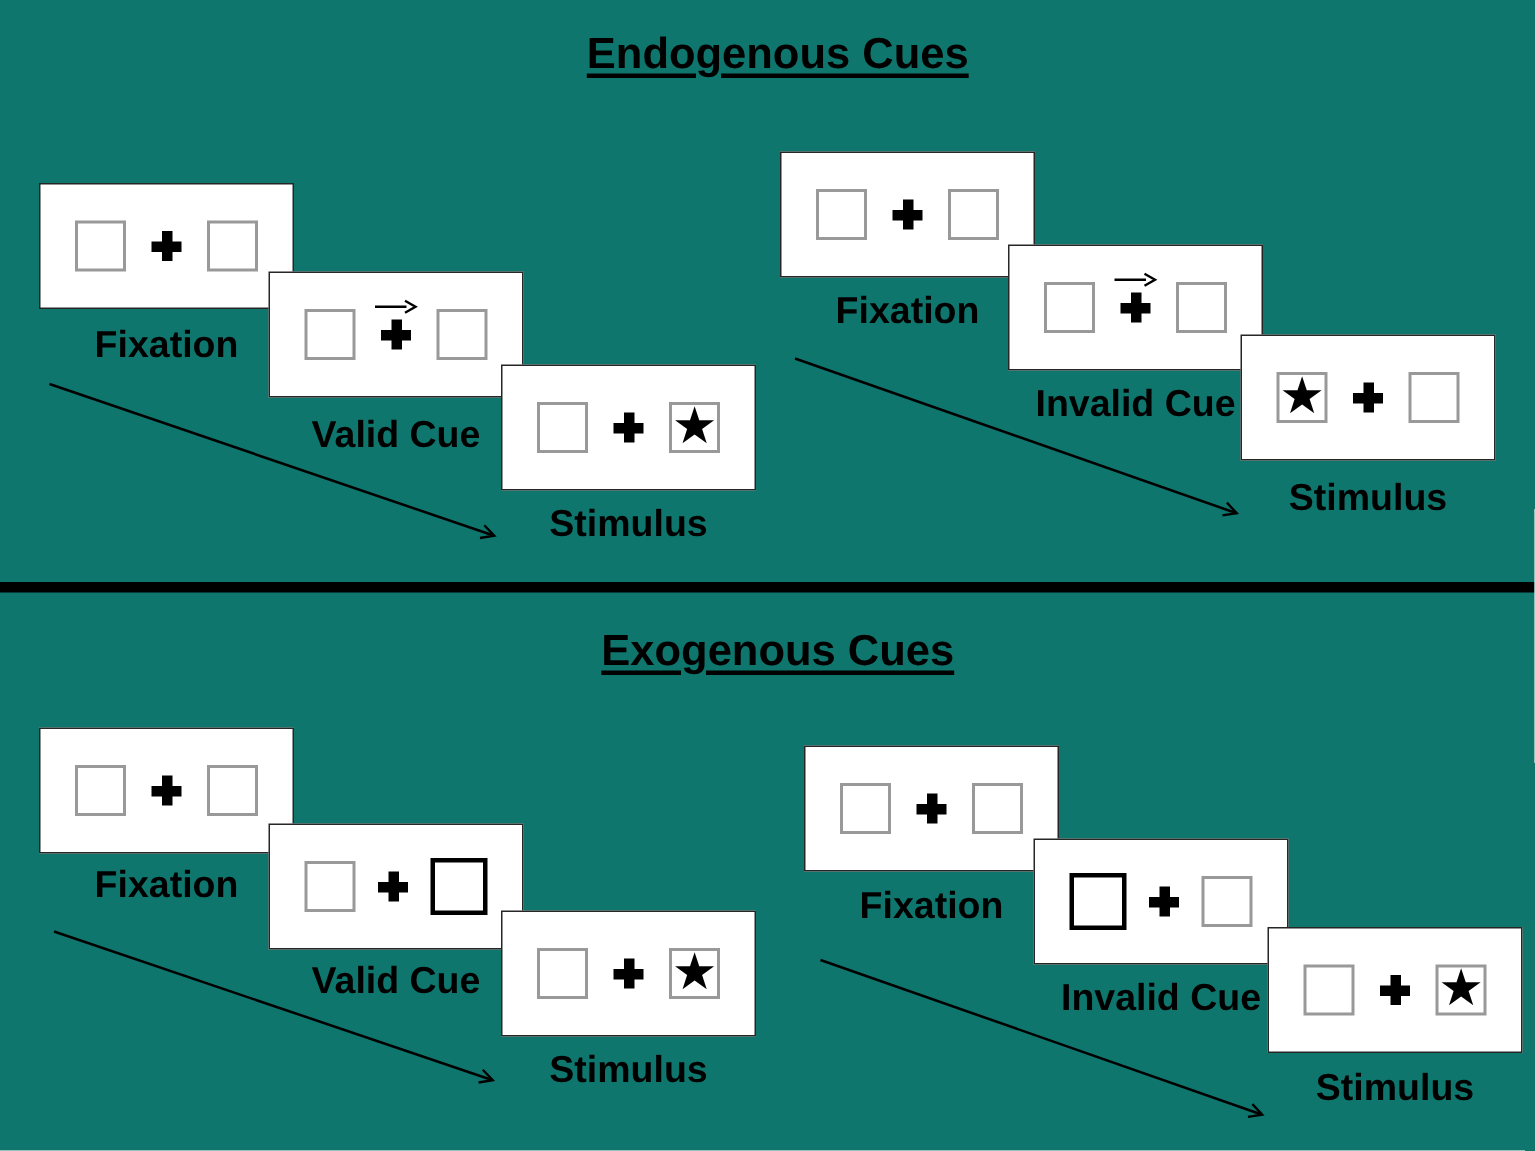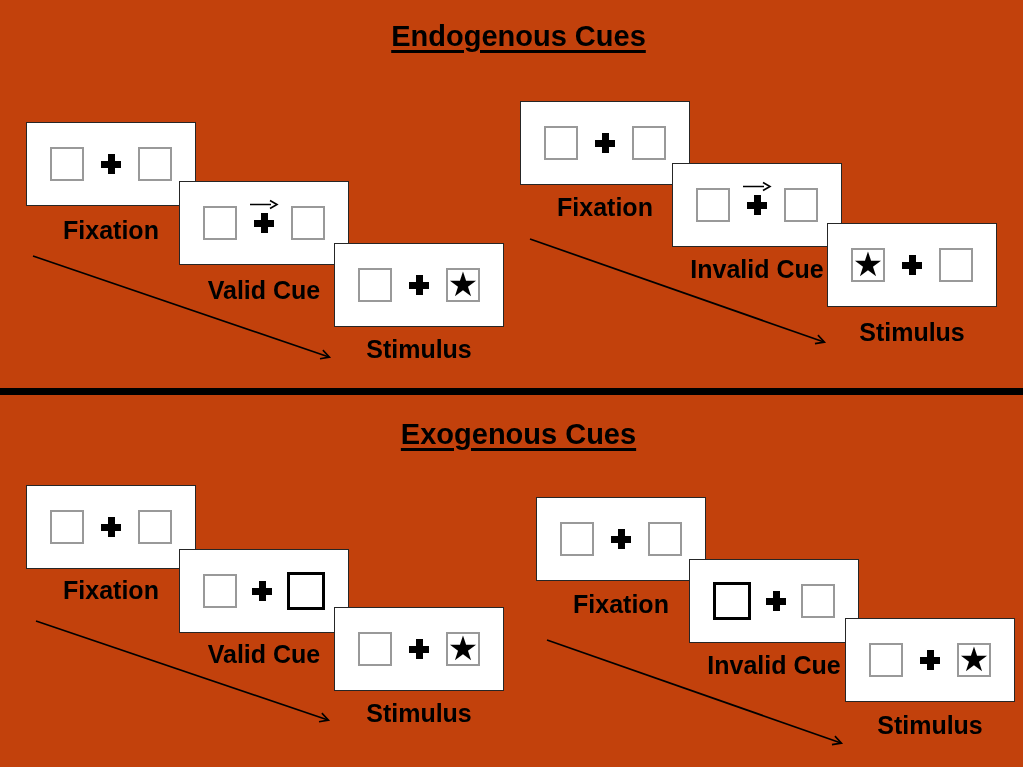--- a/index.html
+++ b/index.html
@@ -1,17 +1,17 @@
 <!DOCTYPE html>
 <html><head>
 <meta charset="utf-8">
 <style>
   * { margin:0; padding:0; box-sizing:border-box; }
   html,body { width:1023px; height:767px; background:#ffffff; font-family:"Liberation Sans",sans-serif; }
-  .stage { position:relative; width:1023px; height:767px; background:#c2410c; overflow:hidden; }
+  .stage { position:relative; width:1023px; height:767px; background:#0f766e; overflow:hidden; }
 
   .section-title {
     position:absolute; left:7px; width:1023px; text-align:center;
     font-size:29px; font-weight:bold; color:#000;
     text-decoration:underline; text-decoration-thickness:3px; text-underline-offset:4px;
   }
 
   .divider { position:absolute; left:0; top:388px; width:1023px; height:7px; background:#000; }
 
   .panel {

